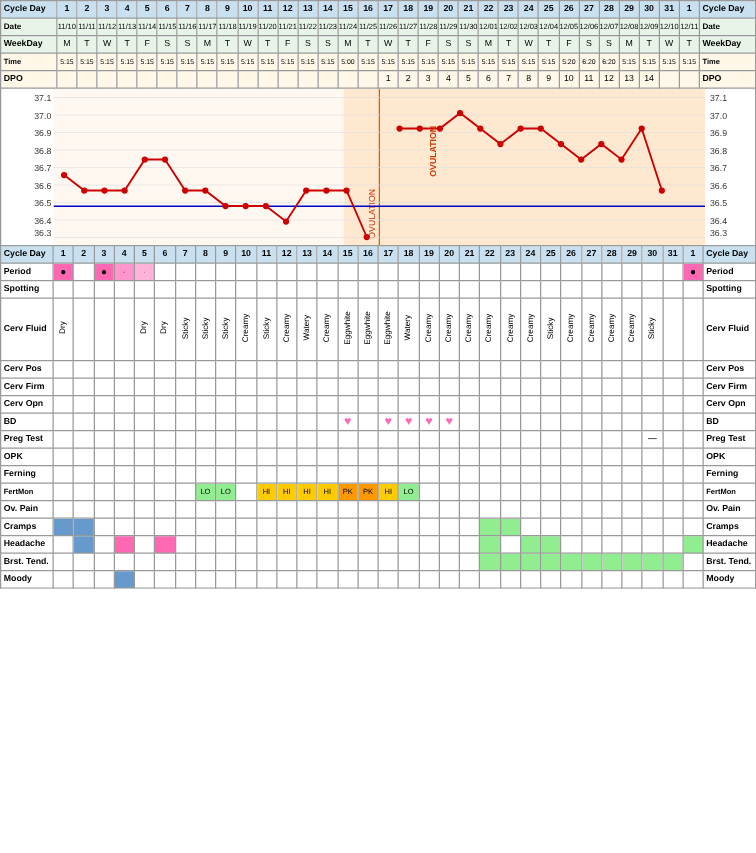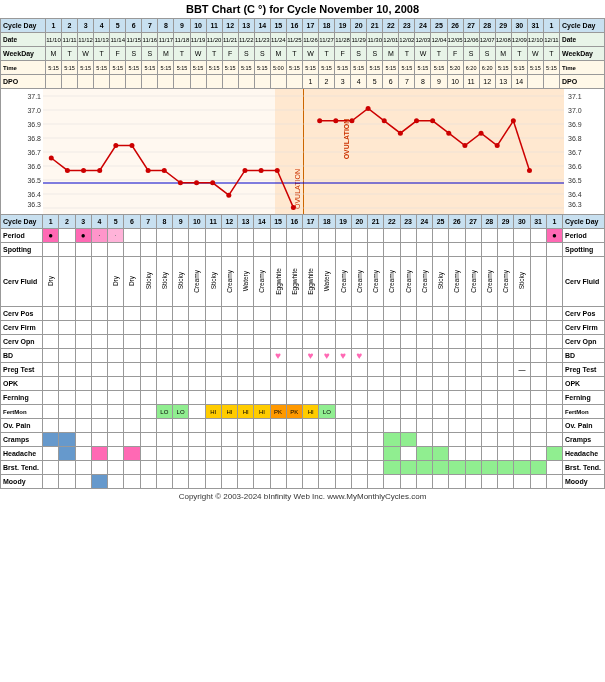--- a/index.html
+++ b/index.html
@@ -111,21 +111,20 @@
     }
     td.marker-pink { background: #ff69b4 !important; }
     td.marker-green { background: #90ee90 !important; }
     td.marker-blue { background: #6699cc !important; }
     .dash-cell { color: #333; font-weight: bold; }
   </style>
 </head>
 <body>
 
 <div class="chart-container">
-  <div class="chart-title">BBT Chart (C °) for Cycle November 10, 2008</div>
 
   <table>
 
     <tbody>
         <tr class="header-row">
       <td class="label-col">Cycle Day</td>
       <td class="day-col">1</td>
       <td class="day-col">2</td>
       <td class="day-col">3</td>
       <td class="day-col">4</td>
@@ -1022,14 +1021,13 @@
           <td></td>
           <td></td>
           <td></td>
           <td></td>
           <td></td>
       <td class="label-col-right">Moody</td>
     </tr>
   </tbody>
     </table>
 
-  <div class="footer">Copyright © 2003-2024 bInfinity Web Inc.    www.MyMonthlyCycles.com</div>
 </div>
 
 </body></html>

